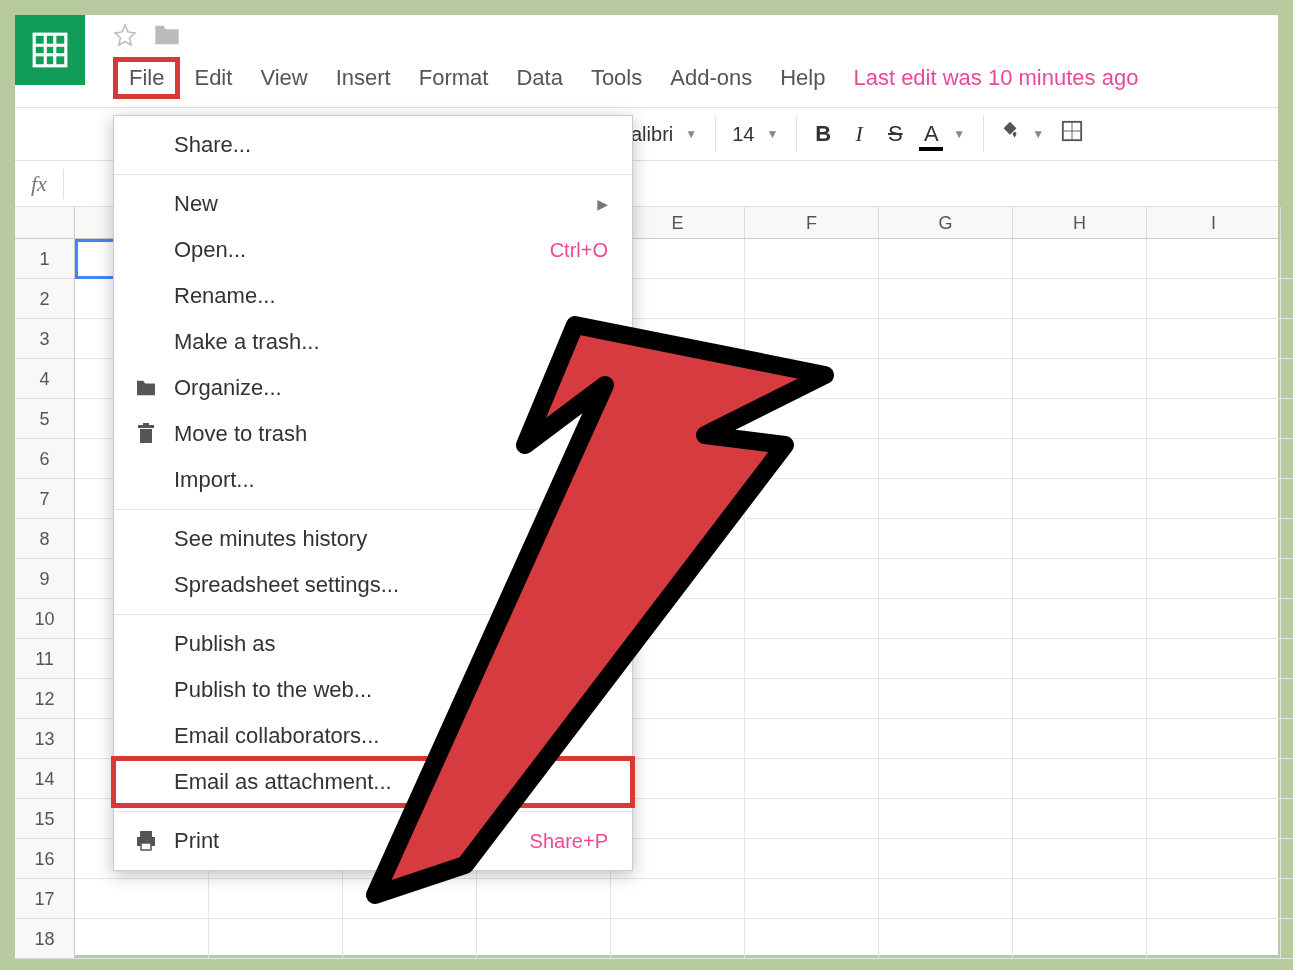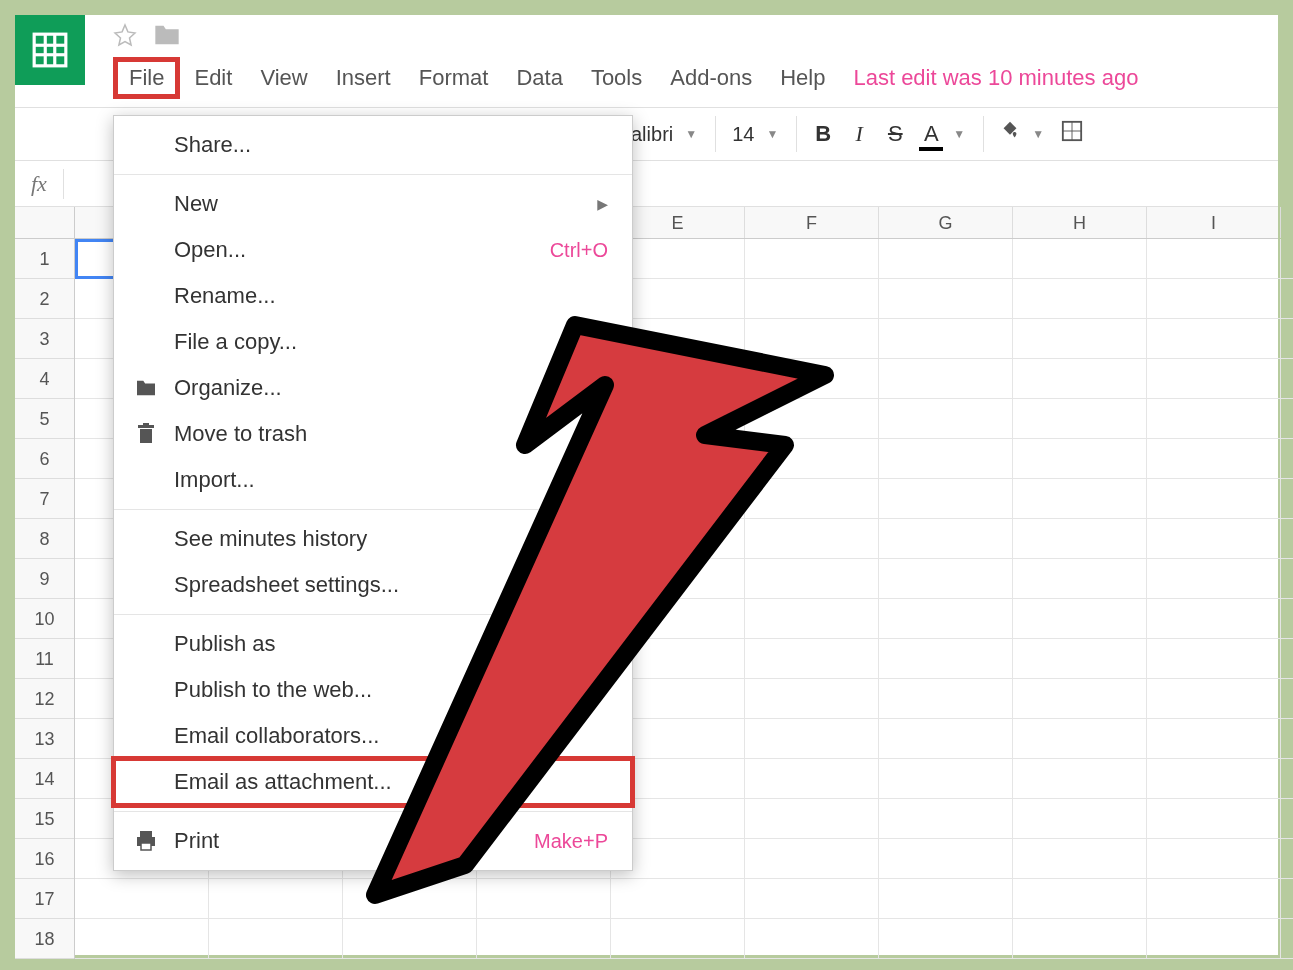--- a/index.html
+++ b/index.html
@@ -572,21 +572,21 @@
         <span class="dd-arrow">▶</span>
       </div>
     <div class="dd-item">
         <span>Open...</span>
         <span class="dd-shortcut">Ctrl+O</span>
       </div>
     <div class="dd-item">
         <span>Rename...</span>
       </div>
     <div class="dd-item">
-        <span>File a copy...</span>
+        <span>Make a trash...</span>
       </div>
     <div class="dd-item">
       <span class="dd-icon">
           <svg width="22" height="18" viewBox="0 0 24 20">
             <path d="M2 2h7l2 3h11v13H2z" fill="#555"></path>
           </svg>
         </span>
       <span>Organize...</span>
     </div>
     <div class="dd-item">
@@ -626,21 +626,21 @@
     <div class="dd-sep"></div>
     <div class="dd-item">
       <span class="dd-icon">
           <svg width="22" height="20" viewBox="0 0 22 20">
             <rect x="5" y="0" width="12" height="6" fill="#555"></rect>
             <rect x="2" y="6" width="18" height="9" fill="#555"></rect>
             <rect x="6" y="12" width="10" height="7" fill="#fff" stroke="#555" stroke-width="1.5"></rect>
           </svg>
         </span>
       <span>Print</span>
-        <span class="dd-shortcut">Make+P</span>
+        <span class="dd-shortcut">Share+P</span>
     </div>
   </div>
 
   <div class="big-arrow">
     <svg width="540" height="620" viewBox="0 0 540 620">
       <path d="M 30 590
                L 260 80
                L 180 140
                L 230 20
                L 480 70

